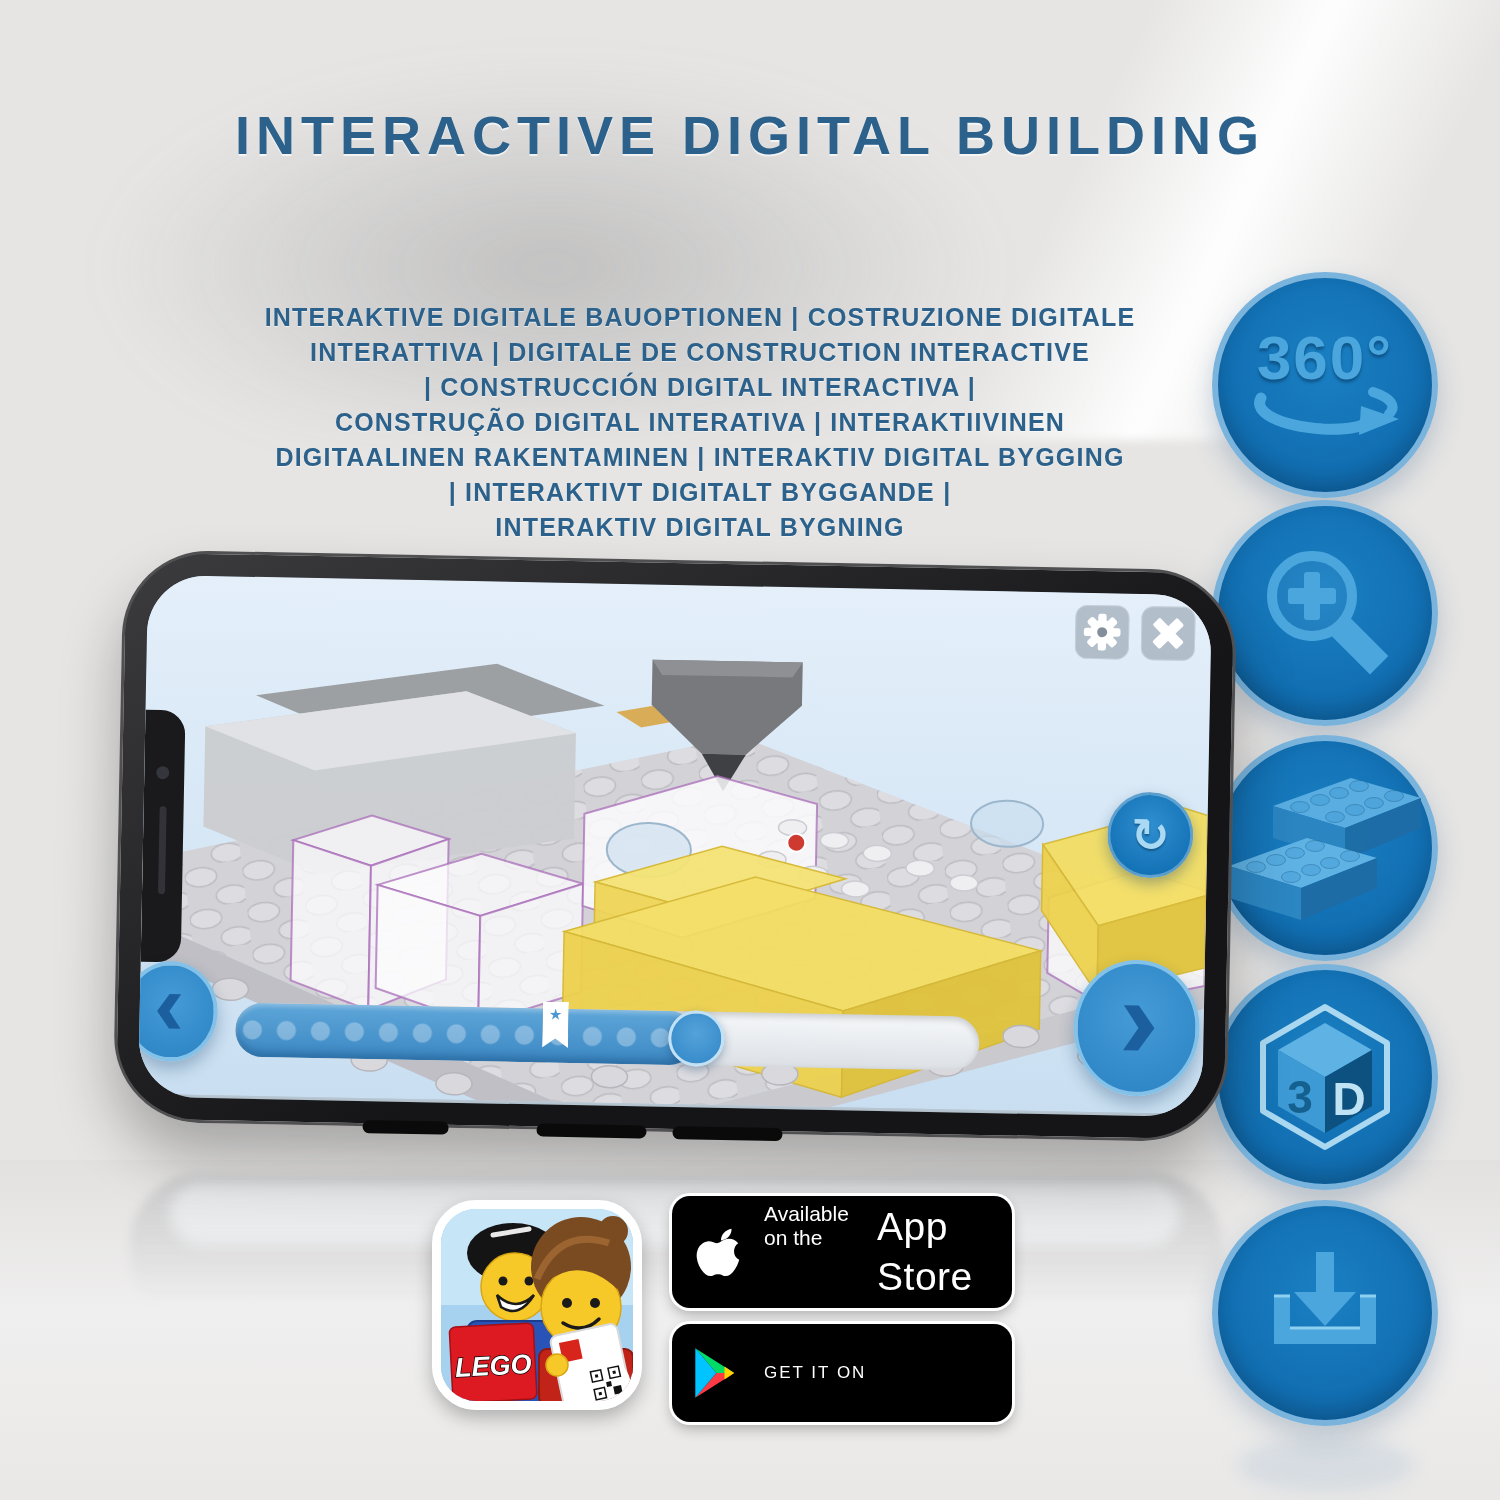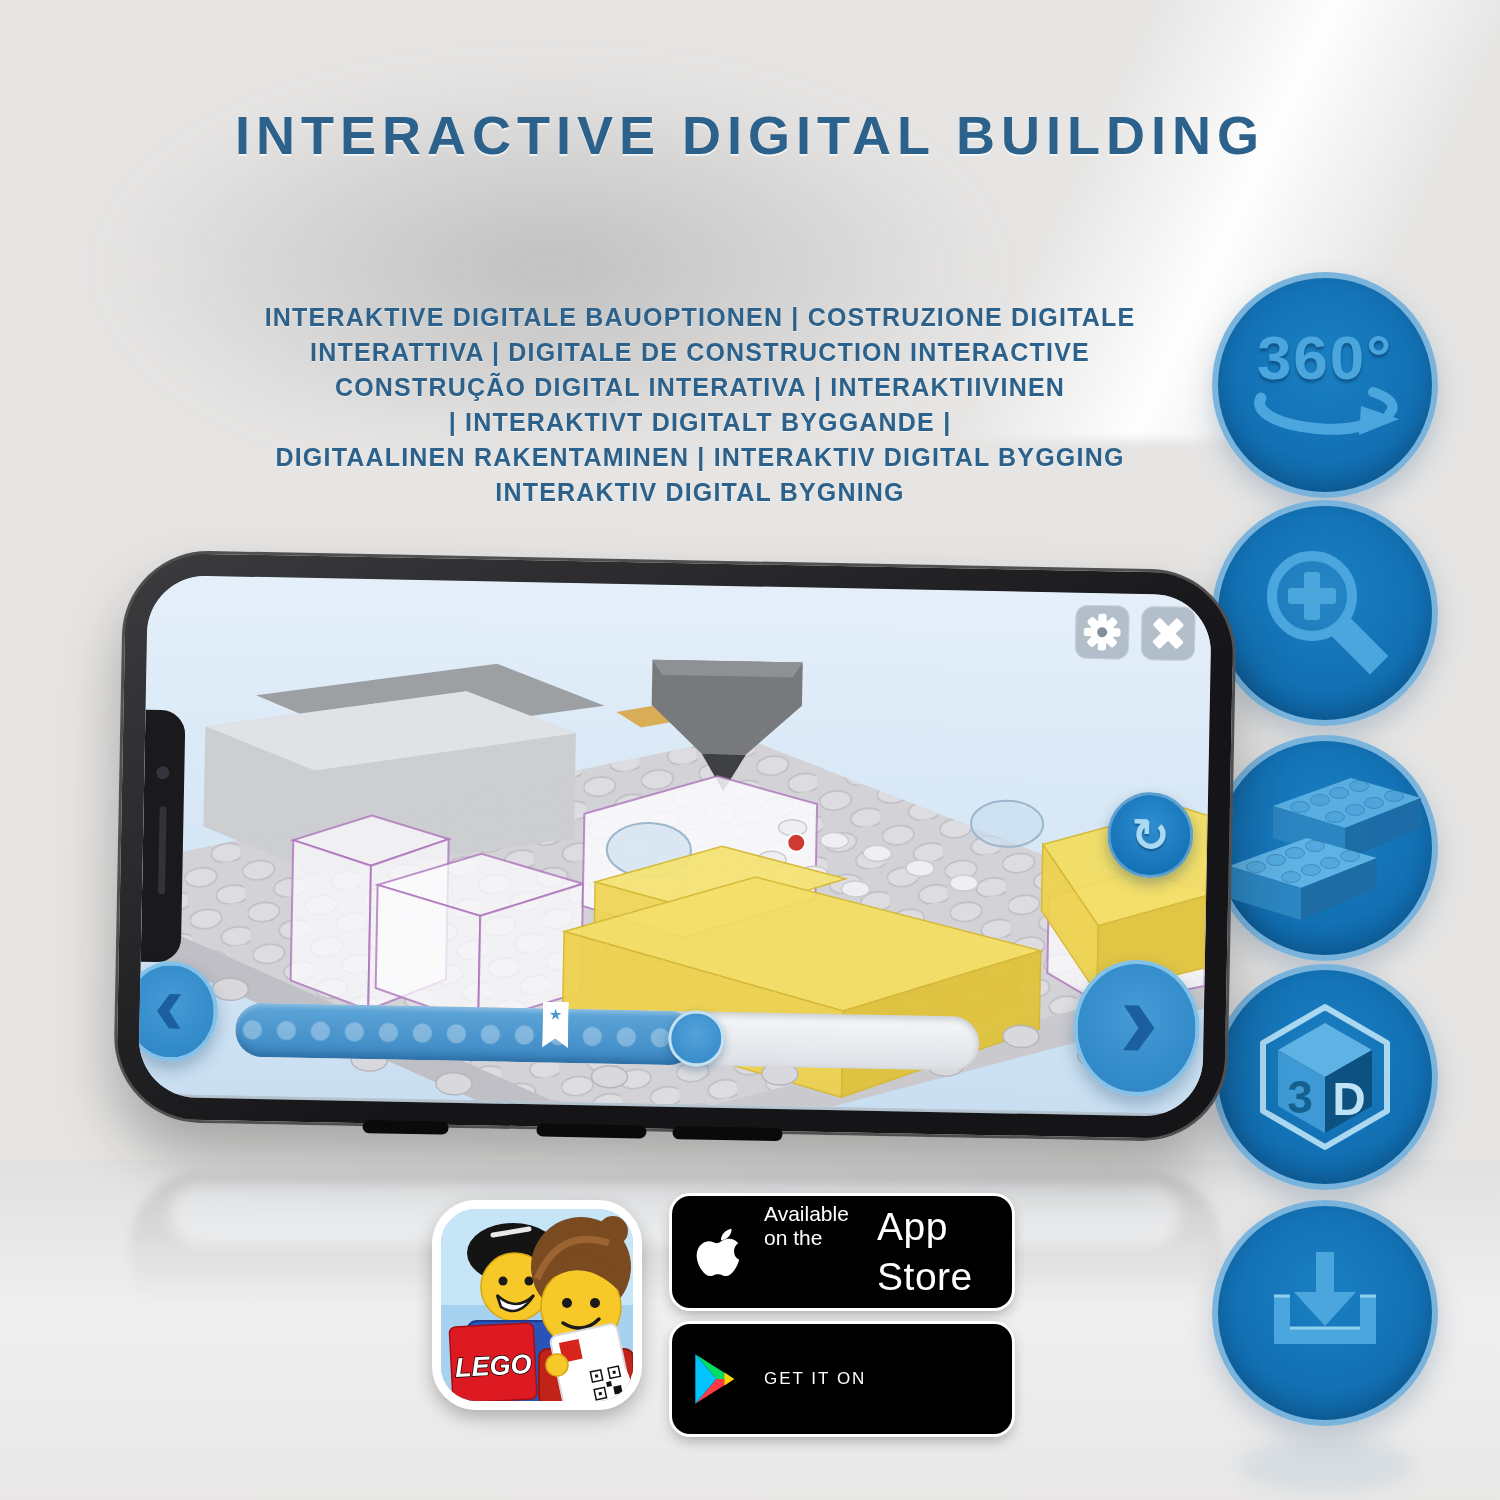--- a/index.html
+++ b/index.html
@@ -81,43 +81,44 @@
   .circle-reflection{position:absolute;left:1238px;top:1438px;width:176px;height:54px;border-radius:50%;
     background:rgba(110,155,190,.16);filter:blur(9px);}
   
   .lego-app{position:absolute;left:432px;top:1200px;width:210px;height:210px;border-radius:44px;
     border:9px solid #fff;box-sizing:border-box;overflow:hidden;z-index:3;
     box-shadow:0 8px 18px rgba(0,0,0,.25);background:linear-gradient(#c6e5f7,#85bce8);}
   .badge{position:absolute;left:672px;width:340px;background:#000;border-radius:18px;z-index:3;
     box-shadow:0 0 0 3px #fff, 0 6px 14px rgba(0,0,0,.3);display:flex;align-items:center;
     color:#fff;}
   .badge-as{top:1196px;height:112px;}
-  .badge-gp{top:1324px;height:110px;}
+  .badge-gp{top:1324px;height:98px;}
   .badge-logo{width:92px;display:flex;align-items:center;justify-content:center;flex:none;}
   .badge-text{display:flex;flex-direction:row;justify-content:center;}
   .as-tag{font-size:21px;line-height:24px;}
   .as-name{font-size:39px;line-height:50px;letter-spacing:.5px;}
   .gp-tag{font-size:17px;letter-spacing:2px;line-height:20px;}
   .gp-name{font-size:42px;line-height:48px;font-weight:bold;letter-spacing:.5px;}
 </style>
 </head>
 <body>
 
 <div class="canvas">
   <div class="bg-smudge"></div>
   <div class="bg-streak"></div>
   <div class="bg-bottom"></div>
 
   <div class="title">INTERACTIVE DIGITAL BUILDING</div>
   <div class="subtitle">
     <div>INTERAKTIVE DIGITALE BAUOPTIONEN | COSTRUZIONE DIGITALE</div>
     <div>INTERATTIVA | DIGITALE DE CONSTRUCTION INTERACTIVE</div>
+    <div>| CONSTRUCCIÓN DIGITAL INTERACTIVA |</div>
     <div>CONSTRUÇÃO DIGITAL INTERATIVA | INTERAKTIIVINEN</div>
+    <div>DIGITAALINEN RAKENTAMINEN | INTERAKTIV DIGITAL BYGGING</div>
     <div>| INTERAKTIVT DIGITALT BYGGANDE |</div>
-    <div>DIGITAALINEN RAKENTAMINEN | INTERAKTIV DIGITAL BYGGING</div>
     <div>INTERAKTIV DIGITAL BYGNING</div>
   </div>
 
   <div class="feature f-360">
     <div style="text-align:center">
       <div class="deg-label">360°</div>
       <svg width="152" height="50" viewBox="0 0 152 50">
         <path d="M124,6 C142,12 148,20 140,28" fill="none" stroke="#4aa6dd" stroke-width="10" stroke-linecap="round"></path>
         <path d="M12,12 C4,26 30,40 74,43 C96,44 112,41 120,36" fill="none" stroke="#4aa6dd" stroke-width="11" stroke-linecap="round"></path>
         <polygon points="112,20 150,33 110,49" fill="#4aa6dd"></polygon>

